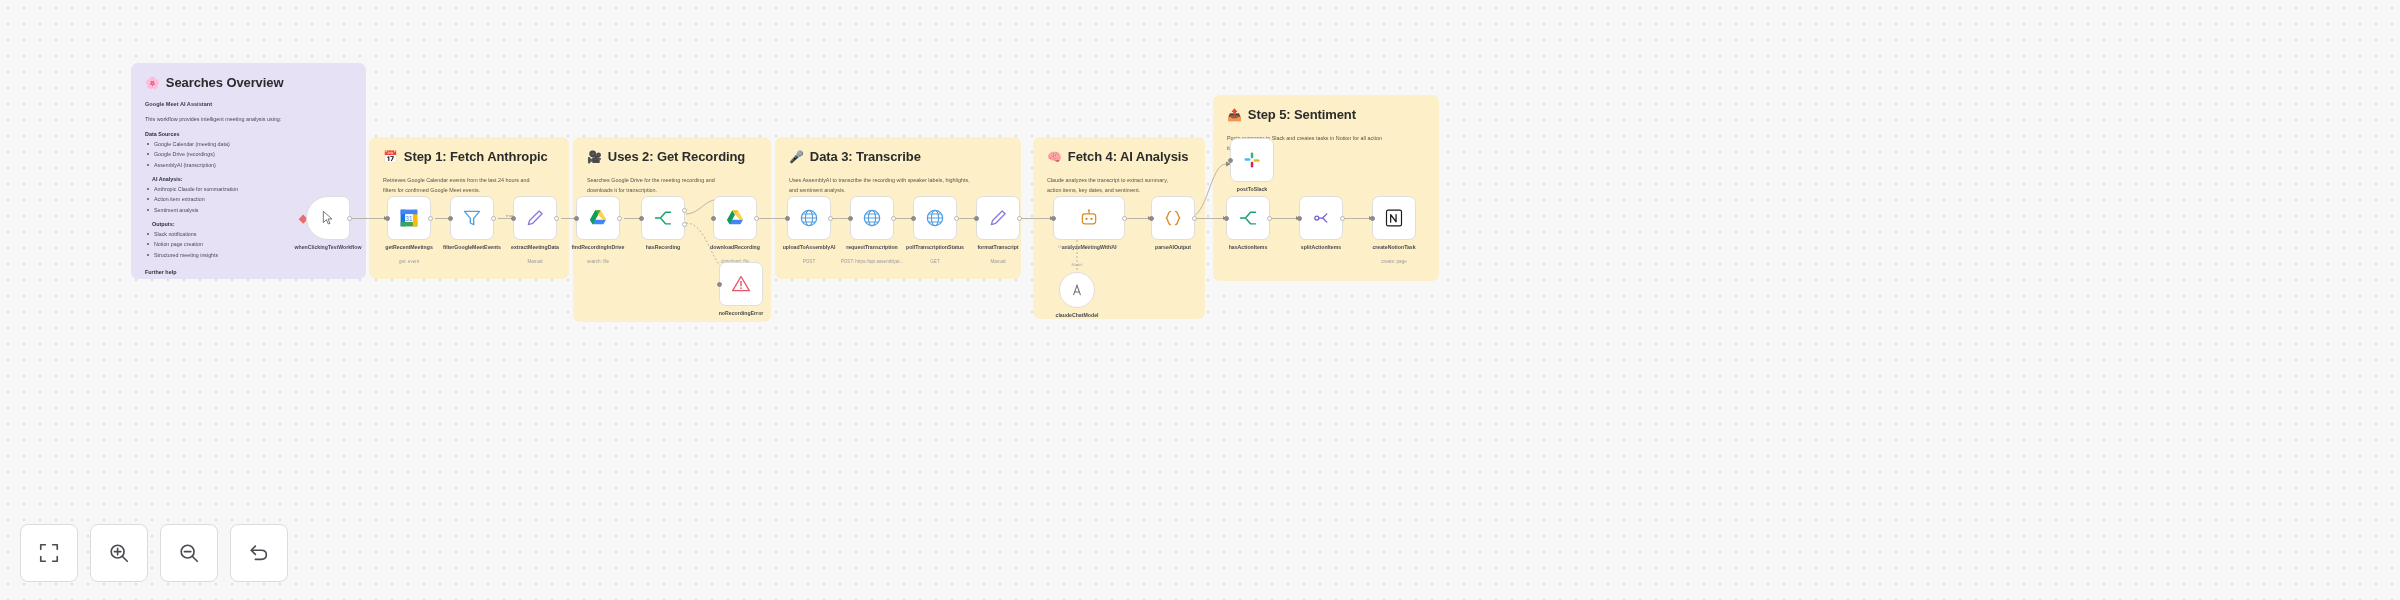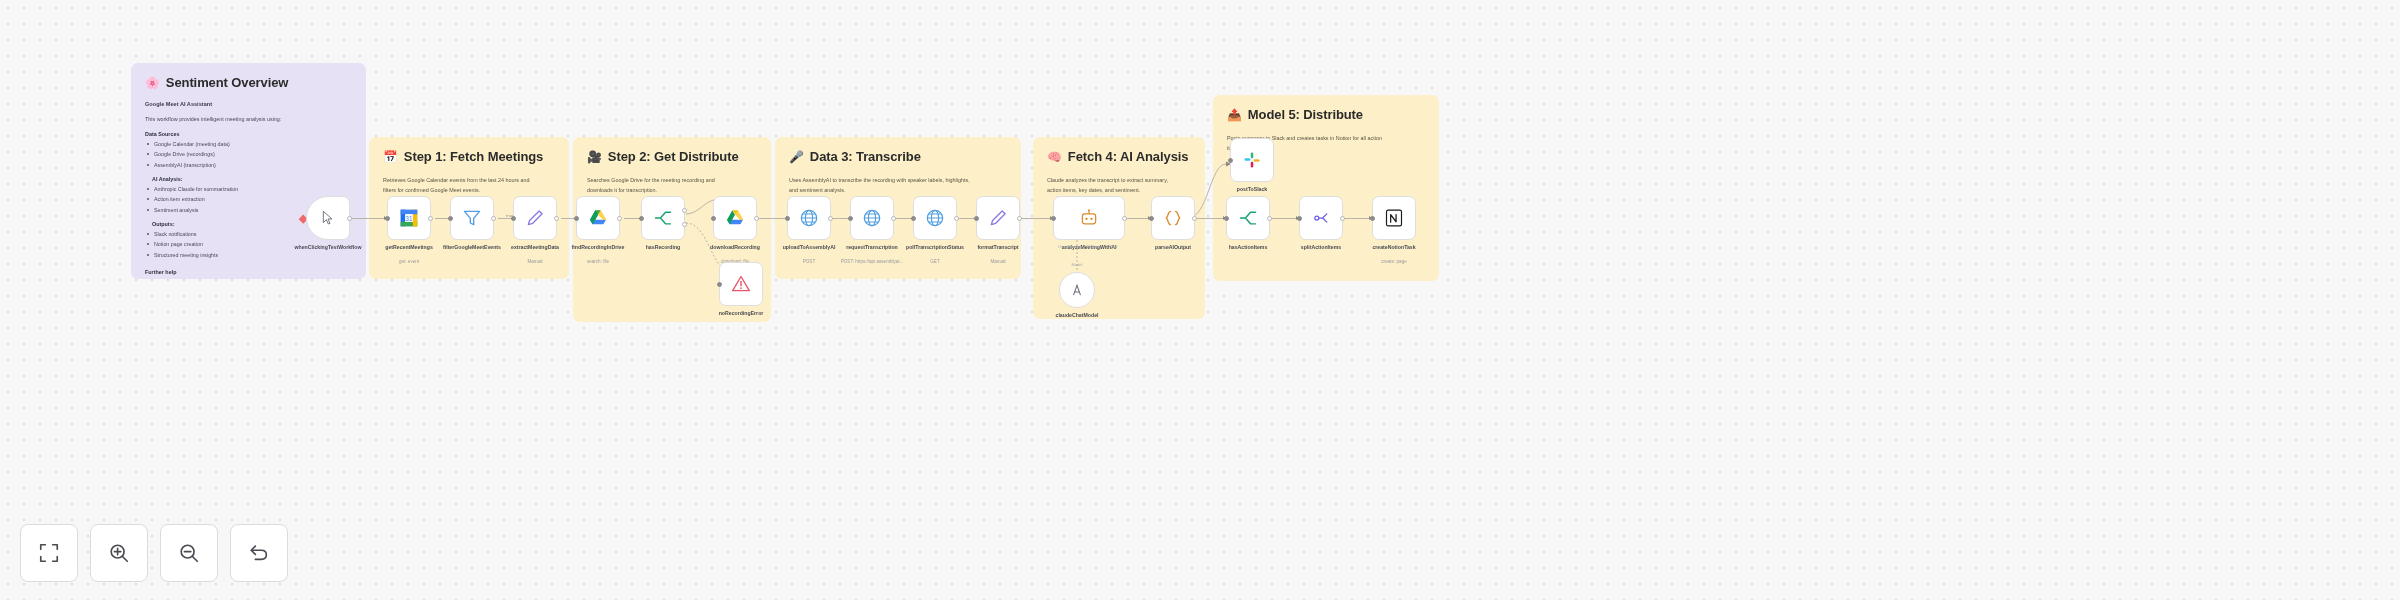--- a/index.html
+++ b/index.html
@@ -194,21 +194,21 @@
   }
 </style>
 </head>
 <body>
 
 <div id="canvas">
 
   <div class="sticky purple" style="left:131px; top:63px; width:235px; height:216px;">
     <div class="sticky-title">
       <span class="emo">🌸</span>
-      <span>Sentiment Overview</span>
+      <span>Searches Overview</span>
     </div>
     <div class="sticky-sub">Google Meet AI Assistant</div>
     <div class="sticky-p">This workflow provides intelligent meeting analysis using:</div>
 
     <div class="sticky-h">Data Sources</div>
     <ul>
       <li>Google Calendar (meeting data)</li>
       <li>Google Drive (recordings)</li>
       <li>AssemblyAI (transcription)</li>
     </ul>
@@ -231,29 +231,29 @@
     <div class="sticky-p" style="margin-top:4px; line-height:1.7;">
       <br>
       
       
     </div>
   </div>
 
   <div class="sticky yellow" style="left:369px; top:137px; width:200px; height:142px;">
     <div class="sticky-title">
       <span class="emo">📅</span>
-      <span>Step 1: Fetch Meetings</span>
+      <span>Step 1: Fetch Anthropic</span>
     </div>
     <div class="step-desc">Retrieves Google Calendar events from the last 24 hours and filters for confirmed Google Meet events.</div>
   </div>
 
   <div class="sticky yellow" style="left:573px; top:137px; width:198px; height:185px;">
     <div class="sticky-title">
       <span class="emo">🎥</span>
-      <span>Step 2: Get Distribute</span>
+      <span>Uses 2: Get Recording</span>
     </div>
     <div class="step-desc">Searches Google Drive for the meeting recording and downloads it for transcription.</div>
   </div>
 
   <div class="sticky yellow" style="left:775px; top:137px; width:246px; height:142px;">
     <div class="sticky-title">
       <span class="emo">🎤</span>
       <span>Data 3: Transcribe</span>
     </div>
     <div class="step-desc">Uses AssemblyAI to transcribe the recording with speaker labels, highlights, and sentiment analysis.</div>
@@ -263,21 +263,21 @@
     <div class="sticky-title">
       <span class="emo">🧠</span>
       <span>Fetch 4: AI Analysis</span>
     </div>
     <div class="step-desc">Claude analyzes the transcript to extract summary, action items, key dates, and sentiment.</div>
   </div>
 
   <div class="sticky yellow" style="left:1213px; top:95px; width:226px; height:186px;">
     <div class="sticky-title">
       <span class="emo">📤</span>
-      <span>Model 5: Distribute</span>
+      <span>Step 5: Sentiment</span>
     </div>
     <div class="step-desc">Posts summary to Slack and creates tasks in Notion for all action items.</div>
   </div>
 
   <div class="edge" style="left:342px; top:218px; width:44px;"></div>
   <div class="edge-arrow" style="left:384px; top:215.5px;"></div>
 
   <div class="edge" style="left:435px; top:218px; width:27px;"></div>
   <div class="edge-arrow" style="left:459px; top:215.5px;"></div>
 

